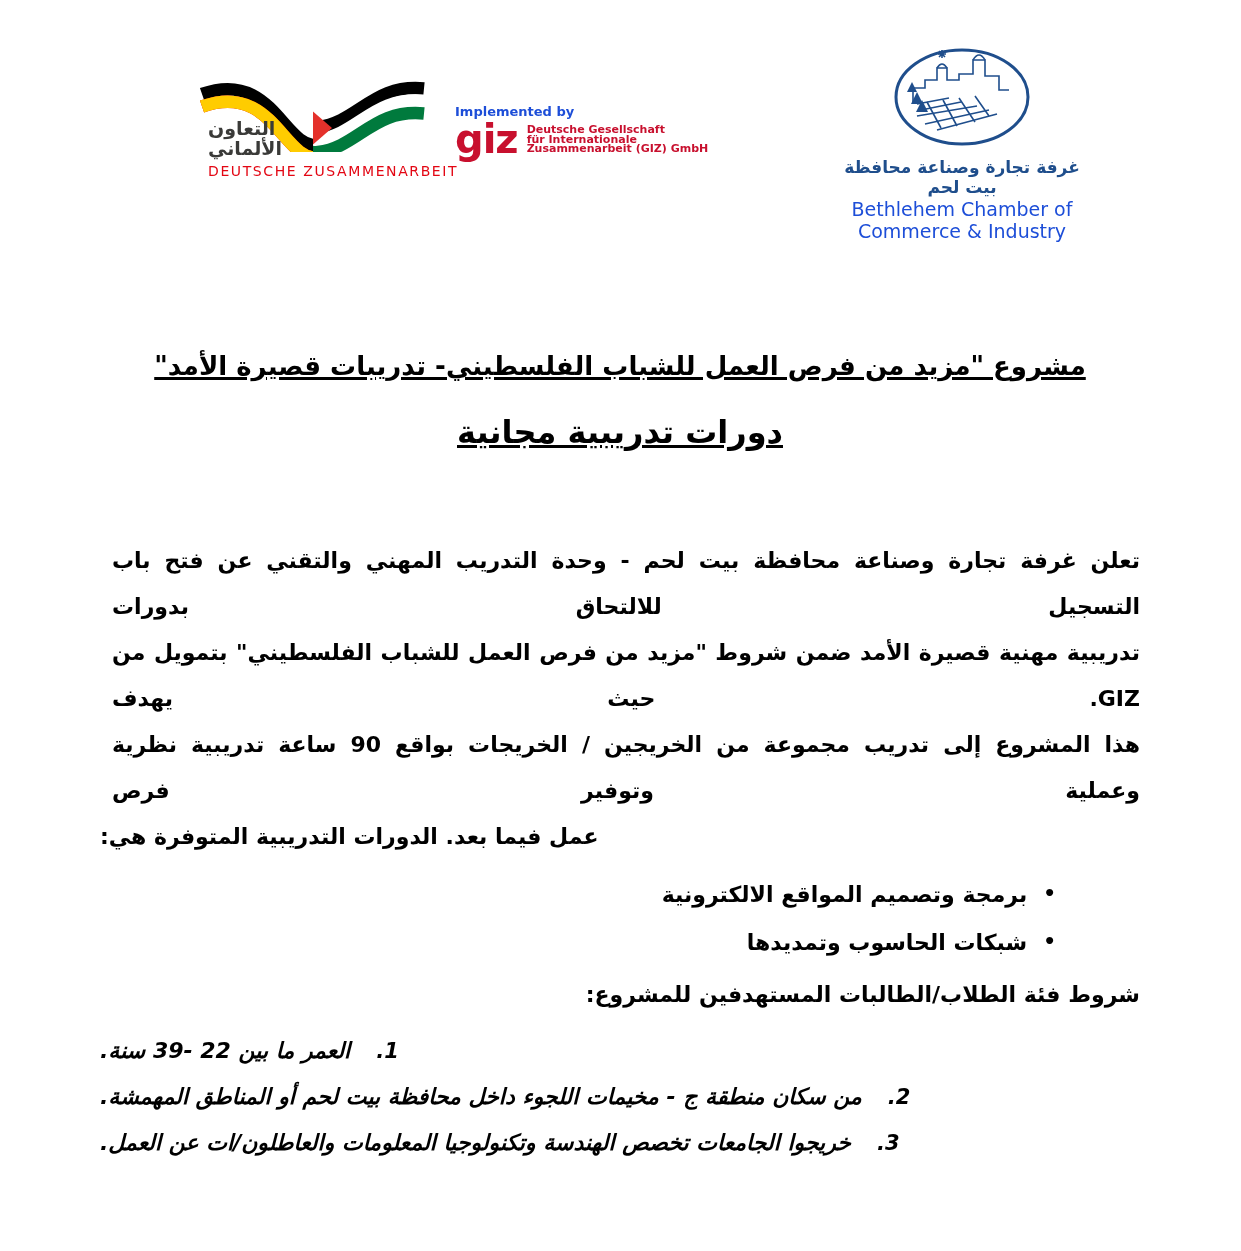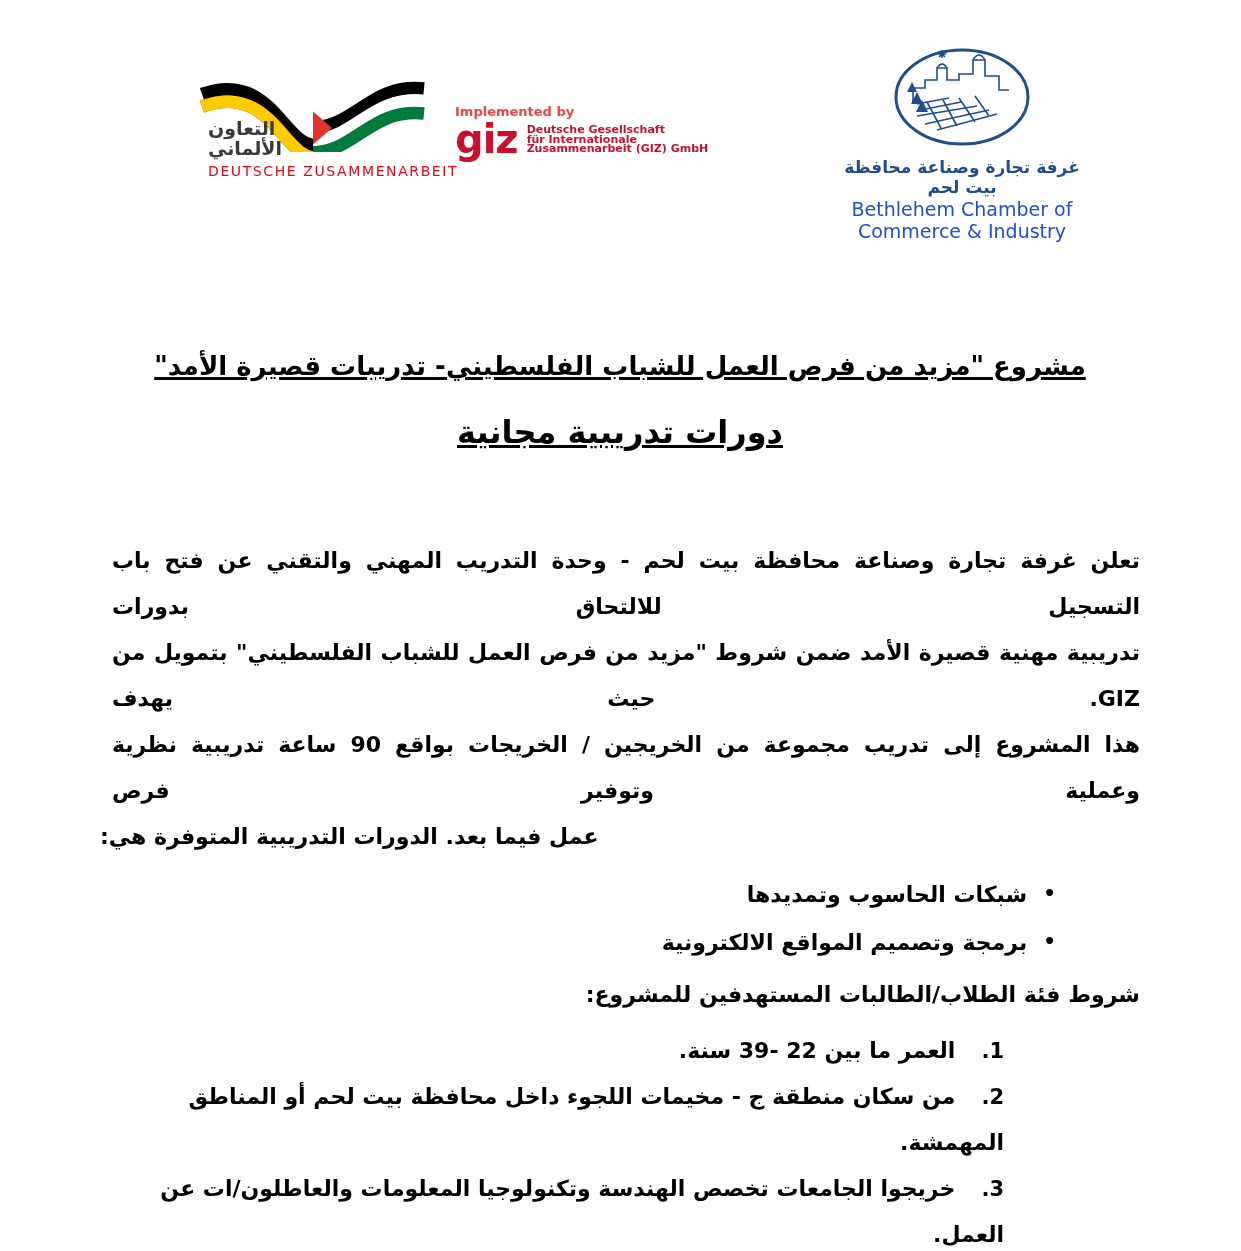--- a/index.html
+++ b/index.html
@@ -9,21 +9,21 @@
   }
 
   
   .logo-german { position:absolute; left:198px; top:80px; width:232px; height:110px; }
   .gc-arabic   { position:absolute; left:10px; top:38px; direction:rtl; text-align:left;
                  font-size:19px; line-height:20px; color:#3a3a38; font-weight:bold; }
   .gc-caption  { position:absolute; left:10px; top:83px; color:#e30613;
                  font-size:14px; font-weight:normal; letter-spacing:1.6px; white-space:nowrap; }
 
   .logo-giz { position:absolute; left:455px; top:104px; }
-  .giz-impl { font-size:13px; font-weight:bold; color:#ef4444; }
+  .giz-impl { font-size:13px; font-weight:bold; color:#1d4ed8; }
   .giz-row  { display:flex; align-items:flex-start; margin-top:2px; }
   .giz-brand{ color:#c8102e; font-size:40px; line-height:36px; font-weight:bold; letter-spacing:-1px; }
   .giz-desc { margin-left:9px; margin-top:4px; color:#c8102e; font-size:11px;
               line-height:9.5px; font-weight:bold; }
 
   .logo-chamber { position:absolute; left:842px; top:46px; width:240px; text-align:center; }
   .ch-arabic  { direction:rtl; color:#1f4e8c; font-size:17px; font-weight:bold; margin-top:5px; }
   .ch-english { color:#1d4ed8; font-size:19px; margin-top:1px; }
 
   
@@ -39,21 +39,21 @@
   .jline { text-align:justify; text-align-last:justify;margin-left:12px; }
   .cline { text-align:left; }
 
   .bullets { margin-top:10px; }
   .bullet-item { text-align:right; padding-left:0; padding-right:84px; }
   .dot { display:inline-block; margin-left:16px; font-size:20px; vertical-align:2px; }
 
   .cond-heading { margin-top:6px; text-align:right; }
 
   .numlist { margin-top:10px; line-height:46px; }
-  .num-item { text-align:right; padding-right:136px; }
+  .num-item { text-align:left; padding-right:136px;font-style:italic; }
   .num { display:inline-block; margin-left:26px; font-size:21px; }
 </style>
 </head>
 <body>
 
 <div class="page">
 
   <div class="logo-german">
     <svg width="232" height="72" viewBox="0 0 464 144" style="position:absolute;left:0;top:0;">
       <defs>
@@ -124,24 +124,24 @@
 
     <div class="intro">
       <div class="jline">تعلن غرفة تجارة وصناعة محافظة بيت لحم - وحدة التدريب المهني والتقني عن فتح باب التسجيل للالتحاق بدورات</div>
       <div class="jline">تدريبية مهنية قصيرة الأمد ضمن شروط "مزيد من فرص العمل للشباب الفلسطيني" بتمويل من GIZ. حيث يهدف</div>
       <div class="jline">هذا المشروع إلى تدريب مجموعة من الخريجين / الخريجات بواقع 90 ساعة تدريبية نظرية وعملية وتوفير فرص</div>
       <div class="cline">عمل فيما بعد. الدورات التدريبية المتوفرة هي:</div>
     </div>
 
     <div class="bullets">
       <div class="bullet-item">
-        <span class="dot">•</span><span>شبكات الحاسوب وتمديدها</span>
+        <span class="dot">•</span><span>برمجة وتصميم المواقع الالكترونية</span>
       </div>
       <div class="bullet-item">
-        <span class="dot">•</span><span>برمجة وتصميم المواقع الالكترونية</span>
+        <span class="dot">•</span><span>شبكات الحاسوب وتمديدها</span>
       </div>
     </div>
 
     <div class="cond-heading">شروط فئة الطلاب/الطالبات المستهدفين للمشروع:</div>
 
     <div class="numlist">
       <div class="num-item">
         <span class="num">1.</span><span>العمر ما بين 22 -39 سنة.</span>
       </div>
       <div class="num-item">

